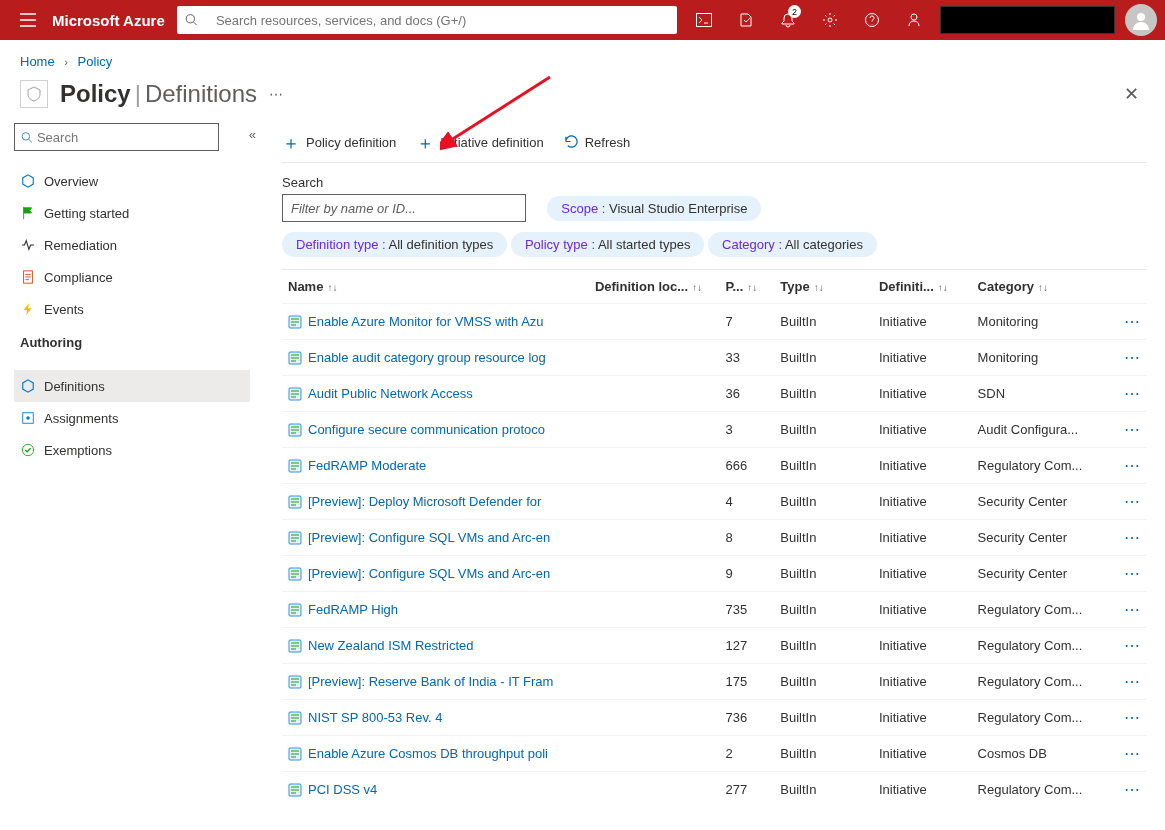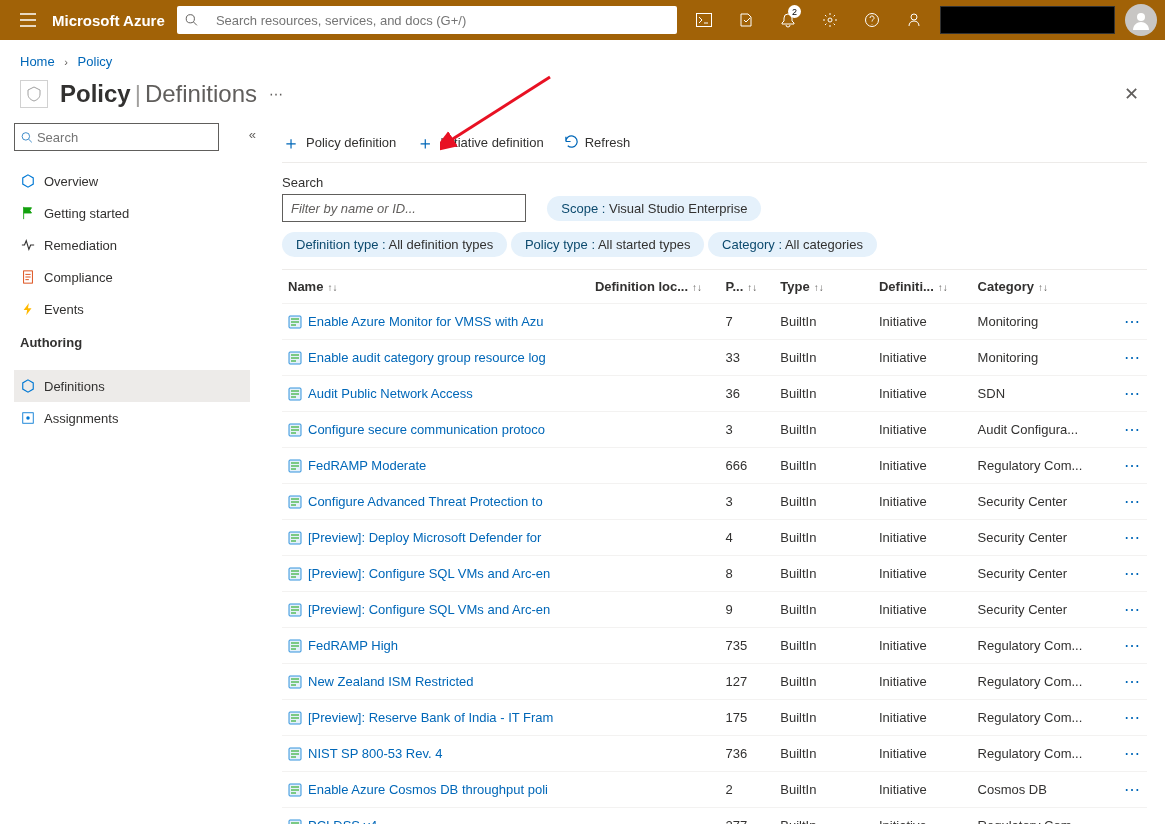--- a/index.html
+++ b/index.html
@@ -1,17 +1,17 @@
 <!DOCTYPE html>
 <html><head>
 <meta charset="utf-8">
 <style>
 * { box-sizing: border-box; margin: 0; padding: 0; }
 body { font-family: "Segoe UI", Arial, sans-serif; font-size: 13px; color: #323130; background: #fff; width: 1165px; height: 830px; overflow: hidden; position: relative; }
-.topbar { background: #a16207; height: 40px; display: flex; align-items: center; color: #fff; padding: 0 8px; }
+.topbar { background: #b91c1c; height: 40px; display: flex; align-items: center; color: #fff; padding: 0 8px; }
 .hamburger { width: 40px; display: flex; align-items: center; justify-content: center; cursor: pointer; }
 .brand { font-size: 15px; font-weight: 600; margin: 0 12px 0 4px; white-space: nowrap; }
 .top-search { flex: 0 0 500px; background: #fff; border-radius: 2px; height: 28px; display: flex; align-items: center; padding: 0 8px; color: #605e5c; gap: 12px; }
 .top-search input { border: none; outline: none; font-size: 13px; width: 100%; }
 .top-icons { margin-left: auto; display: flex; align-items: center; gap: 2px; }
 .top-icon { width: 40px; height: 40px; display: flex; align-items: center; justify-content: center; cursor: pointer; color: #fff; position: relative; }
 .notif-badge { position:absolute; top:5px; right:7px; background:#fff; color:#000; border-radius:50%; font-size:9px; width:13px; height:13px; display:flex; align-items:center; justify-content:center; }
 .blackbox { width: 175px; height: 28px; background: #000; border: 1px solid #333; margin-left: 4px; }
 .avatar { width: 32px; height: 32px; border-radius: 50%; background: #c8c6c4; margin-left: 8px; display: flex; align-items: center; justify-content: center; }
 
@@ -43,21 +43,21 @@
 .tool-btn { display: flex; align-items: center; gap: 6px; cursor: pointer; color: #323130; font-size: 13px; }
 .tool-btn .plus { color: #0067b8; font-size: 18px; font-weight: 300; line-height: 1; }
 .tool-btn .refresh-ic { color: #0067b8; }
 
 .filters { padding: 12px 0; }
 .filters-label { font-size: 13px; margin-bottom: 4px; display: block; }
 .filter-input { border: 1px solid #605e5c; height: 28px; width: 244px; padding: 0 8px; font-style: italic; color: #605e5c; font-size: 13px; }
 .filter-input::placeholder { font-style: italic; color: #605e5c; }
 .pill-row { display: inline-flex; gap: 10px; align-items: center; vertical-align: top; flex-wrap: wrap; }
 .pill { background: #e5f1fb; border-radius: 14px; padding: 5px 14px; font-size: 13px; display: inline-block; cursor: pointer; }
-.pill .pk { color: #0c4a6e; }
+.pill .pk { color: #6d28d9; }
 .pill .pv { color: #323130; font-weight: 400; }
 .pill-row2 { margin-top: 10px; }
 
 .table-wrap { overflow-y: auto; height: calc(100% - 155px); border-top: 1px solid #edebe9; }
 .grid { width: 100%; border-collapse: collapse; position: relative; }
 .grid th { text-align: left; font-weight: 600; font-size: 13px; padding: 9px 6px; white-space: nowrap; position: sticky; top: 0; background: #fff; }
 .grid th .sort { font-size: 10px; margin-left: 4px; color: #605e5c; }
 .grid td { padding: 8px 6px; font-size: 13px; border-top: 1px solid #f3f2f1; white-space: nowrap; overflow: hidden; text-overflow: ellipsis; }
 .col-name { width: 280px; max-width: 280px; }
 .col-loc { width: 100px; }
@@ -221,20 +221,29 @@
         </div>
         <div class="side-item">
           <span class="ic">
             <svg width="14" height="14" viewBox="0 0 16 16">
               <rect x="2" y="2" width="12" height="12" stroke="#0078d4" fill="none"></rect>
               <circle cx="8" cy="8" r="2" fill="#0078d4"></circle>
             </svg>
           </span>
           <span>Assignments</span>
         </div>
+        <div class="side-item">
+          <span class="ic">
+            <svg width="14" height="14" viewBox="0 0 16 16">
+              <circle cx="8" cy="8" r="6.5" stroke="#13a10e" fill="none"></circle>
+              <path d="M5 8l2 2 4-4" stroke="#13a10e" fill="none" stroke-width="1.5"></path>
+            </svg>
+          </span>
+          <span>Exemptions</span>
+        </div>
       </div>
   </div>
 
   <div class="main">
     <div class="toolbar">
       <div class="tool-btn">
         <span class="plus">＋</span>
         <span>Policy definition</span>
       </div>
       <div class="tool-btn">
@@ -346,34 +355,20 @@
               <td class="col-def">Initiative</td>
               <td class="col-cat">Regulatory Com...</td>
               <td class="col-act"><span class="row-dots">⋯</span></td>
             </tr>
             <tr>
               <td class="col-name"><span class="row-ic">
                   <svg width="14" height="14" viewBox="0 0 14 14">
                     <rect x="1" y="1" width="12" height="12" rx="1" fill="#e5f1fb" stroke="#0078d4" stroke-width="0.8"></rect>
                     <path d="M3 7h8M3 4h8M3 10h5" stroke="#13a10e" stroke-width="1.2"></path>
                   </svg>
-                </span><a class="name-link">Configure Advanced Threat Protection to</a></td>
-              <td class="col-loc"></td>
-              <td class="col-p">3</td>
-              <td class="col-type">BuiltIn</td>
-              <td class="col-def">Initiative</td>
-              <td class="col-cat">Security Center</td>
-              <td class="col-act"><span class="row-dots">⋯</span></td>
-            </tr>
-            <tr>
-              <td class="col-name"><span class="row-ic">
-                  <svg width="14" height="14" viewBox="0 0 14 14">
-                    <rect x="1" y="1" width="12" height="12" rx="1" fill="#e5f1fb" stroke="#0078d4" stroke-width="0.8"></rect>
-                    <path d="M3 7h8M3 4h8M3 10h5" stroke="#13a10e" stroke-width="1.2"></path>
-                  </svg>
                 </span><a class="name-link">[Preview]: Deploy Microsoft Defender for</a></td>
               <td class="col-loc"></td>
               <td class="col-p">4</td>
               <td class="col-type">BuiltIn</td>
               <td class="col-def">Initiative</td>
               <td class="col-cat">Security Center</td>
               <td class="col-act"><span class="row-dots">⋯</span></td>
             </tr>
             <tr>
               <td class="col-name"><span class="row-ic">

